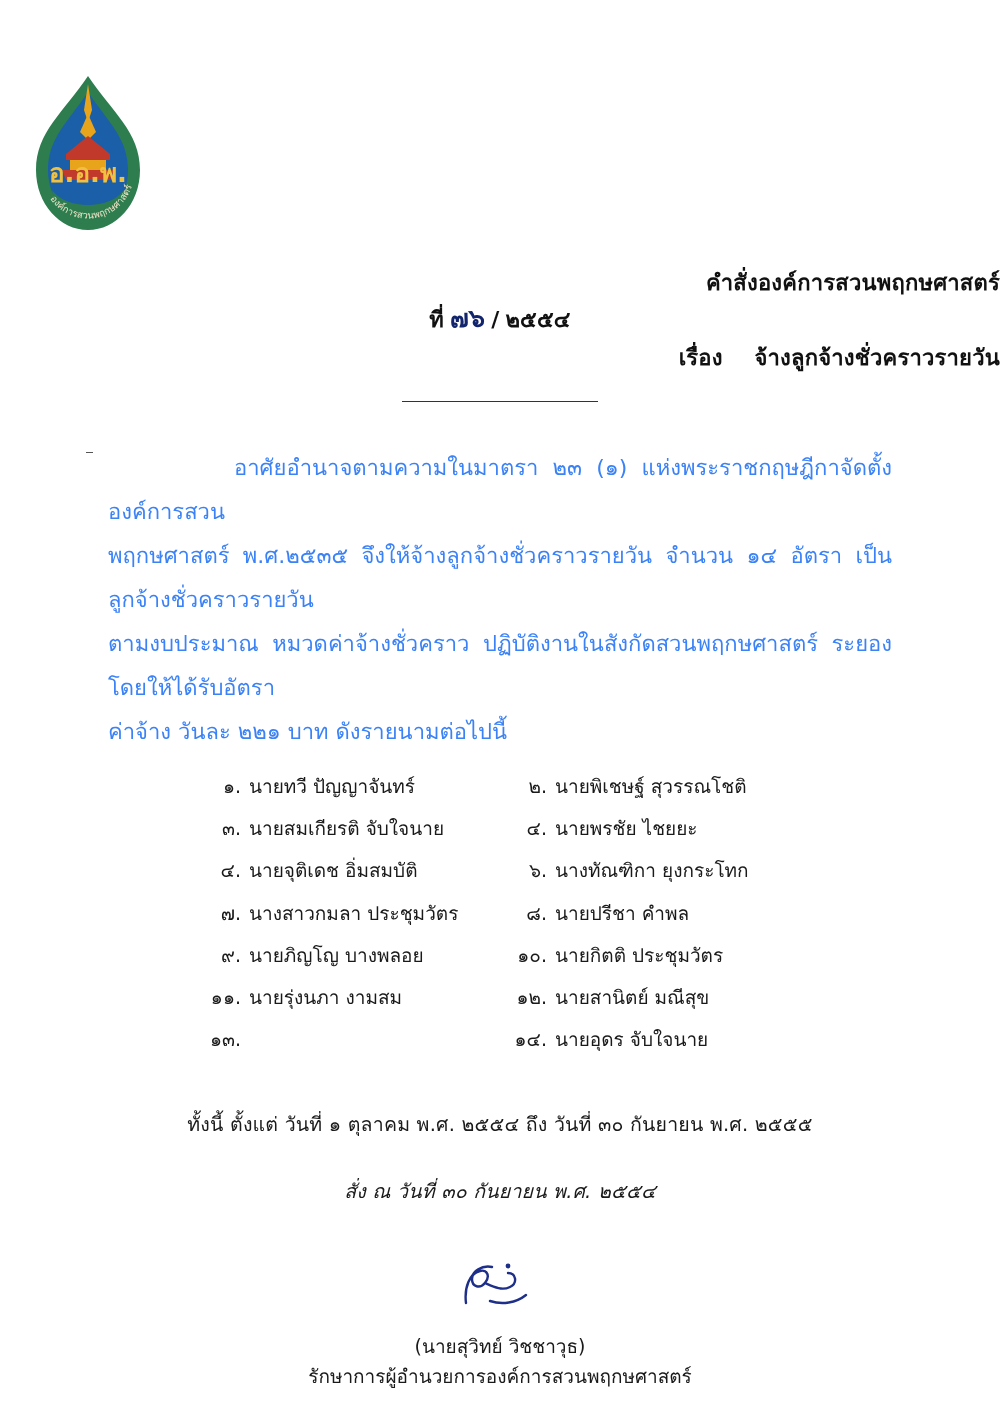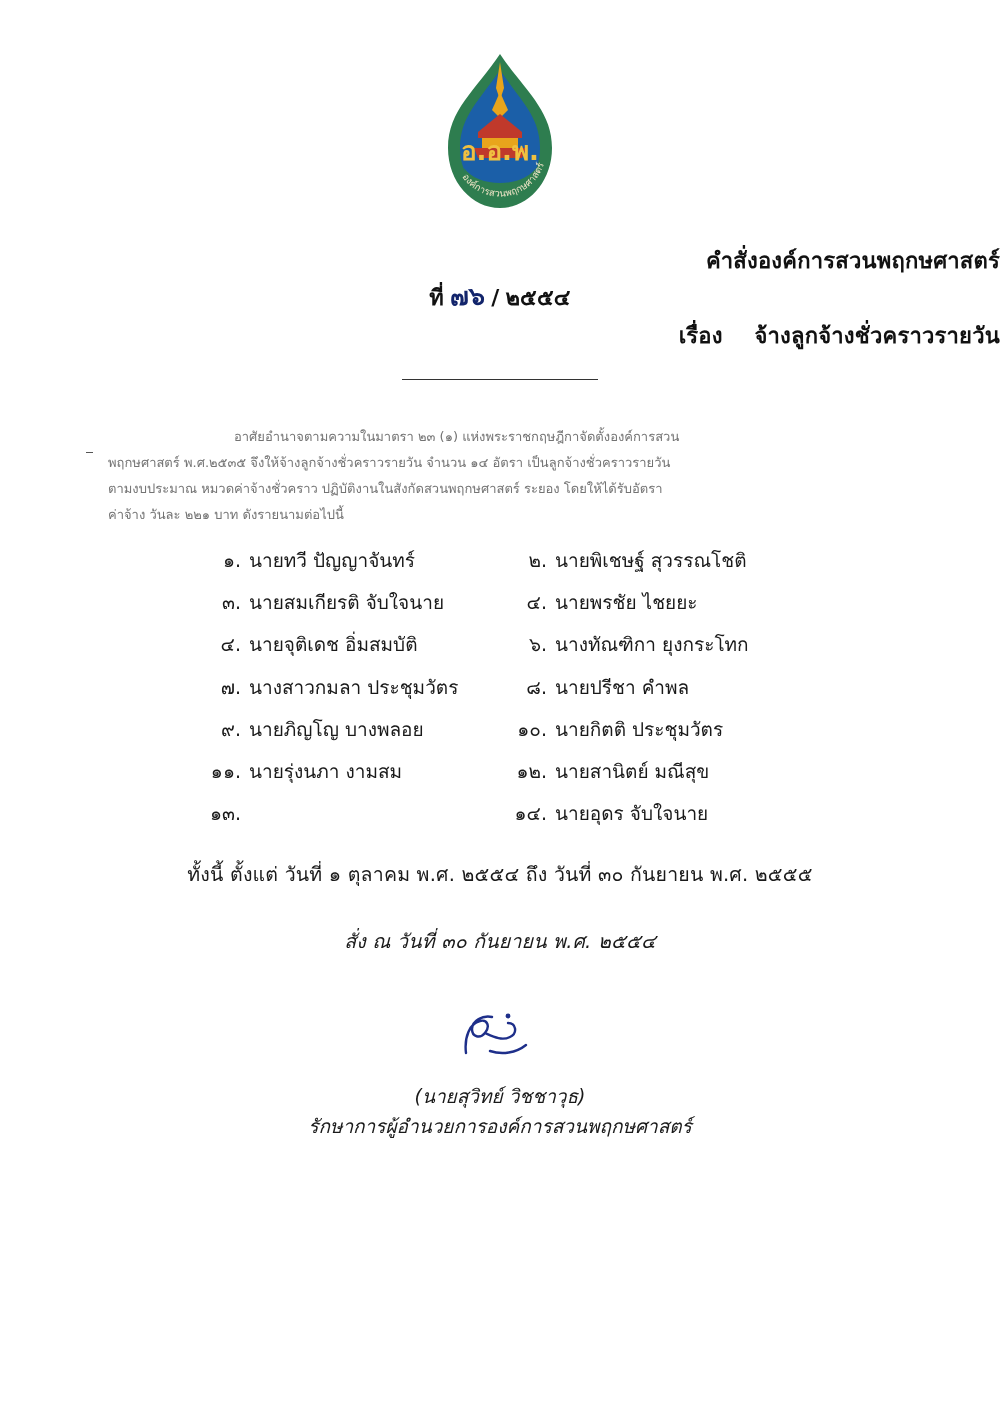--- a/index.html
+++ b/index.html
@@ -21,22 +21,22 @@
     width: 1000px;
     height: 1418px;
     padding: 0;
     box-sizing: border-box;
   }
 
   
   .emblem-wrap {
     width: 100%;
     display: flex;
-    justify-content: center;
-    padding-top: 48px;
+    justify-content: flex-start;
+    padding-top: 70px;
   }
   .emblem {
     width: 176px;
     height: 172px;
     position: relative;
   }
 
   
   .heading {
     text-align: right;
@@ -78,23 +78,23 @@
   .rule {
     width: 196px;
     height: 0;
     border-top: 1.5px solid #333;
     margin: 26px auto 0 auto;
   }
 
   
   .body {
     margin: 44px 108px 0 108px;
-    font-size: 13px;
+    font-size: 22px;
     line-height: 2.0;
-    color: #737373;
+    color: #3b82f6;
     text-align: justify;
   }
   .body p {
     margin: 0;
   }
   .indent {
     display: inline-block;
     width: 126px;
   }
   .gap-s { display:inline-block; width: 16px; }
@@ -118,37 +118,36 @@
   .names .idx {
     min-width: 44px;
     text-align: right;
     padding-right: 8px;
   }
   .names .nm { }
 
   
   .period {
     text-align: center;
-    margin-top: 28px;
+    margin-top: 52px;
     font-size: 19.5px;
     letter-spacing: 0.2px;
   }
   .issued {
     text-align: center;
     margin-top: 36px;
     font-size: 19.5px;
     letter-spacing: 0.2px;
     font-style: italic;
   }
 
   
   .sign-block {
     margin-top: 52px;
     text-align: center;
-    font-style: italic;
   }
   .signature {
     height: 62px;
     display: flex;
     justify-content: center;
     align-items: flex-end;
   }
   .sig-svg { display: block; }
   .sign-name {
     font-size: 19px;

